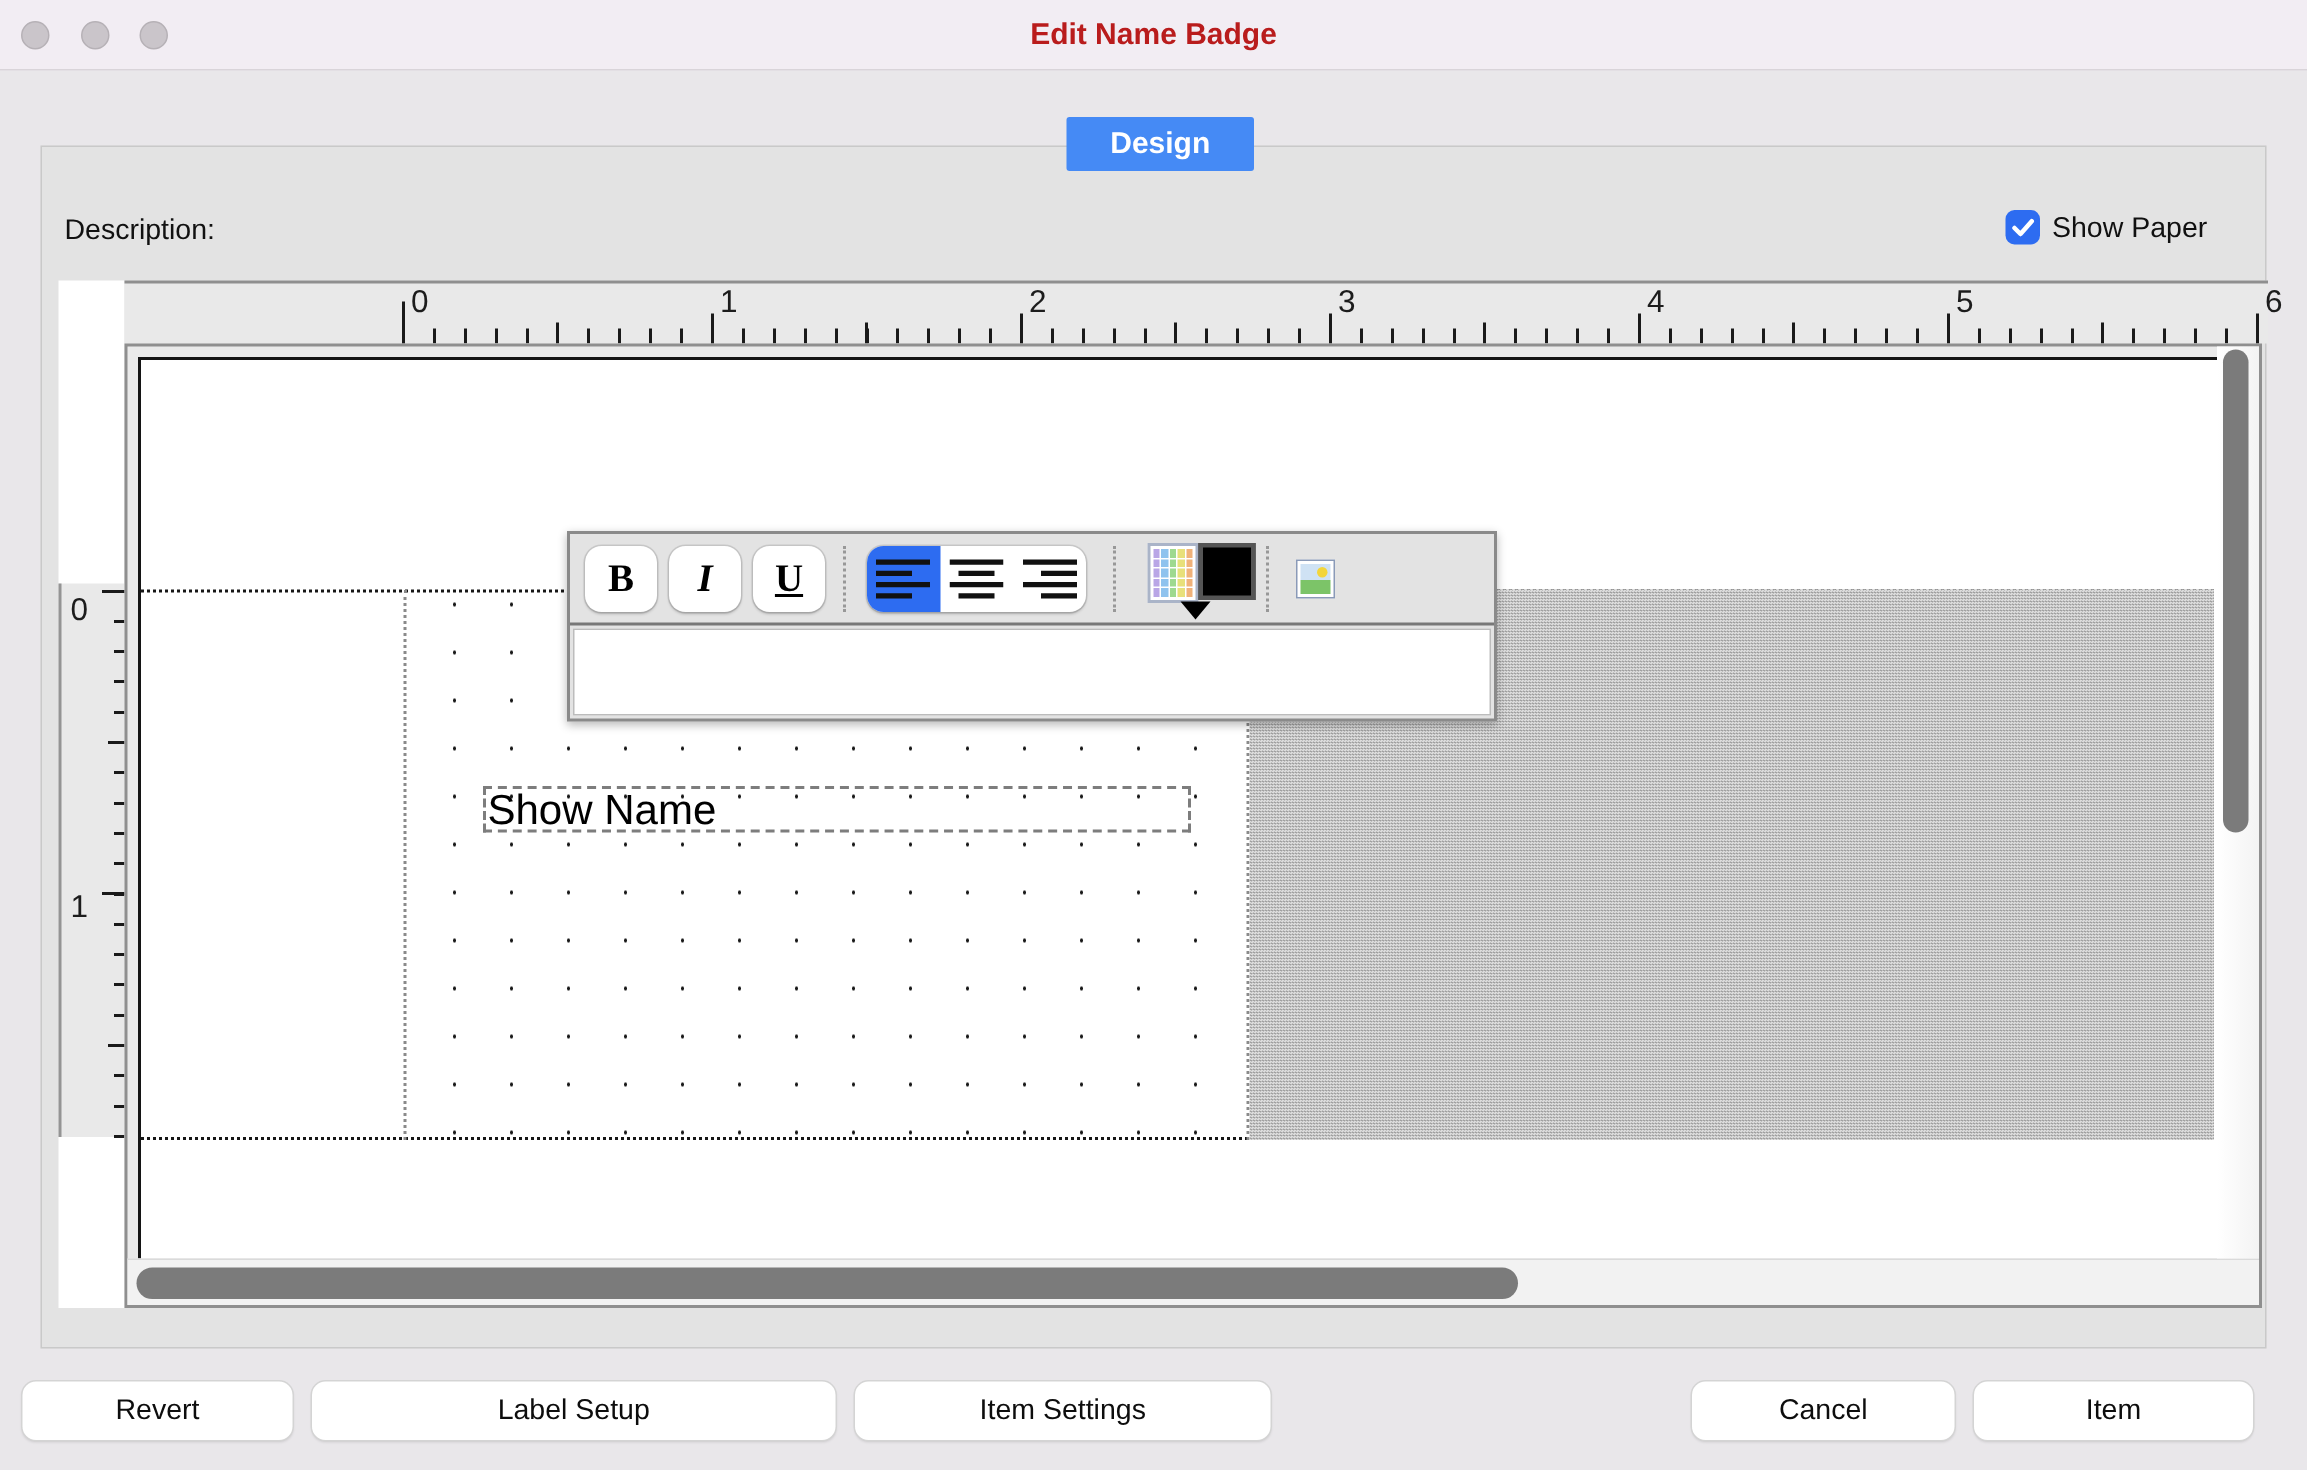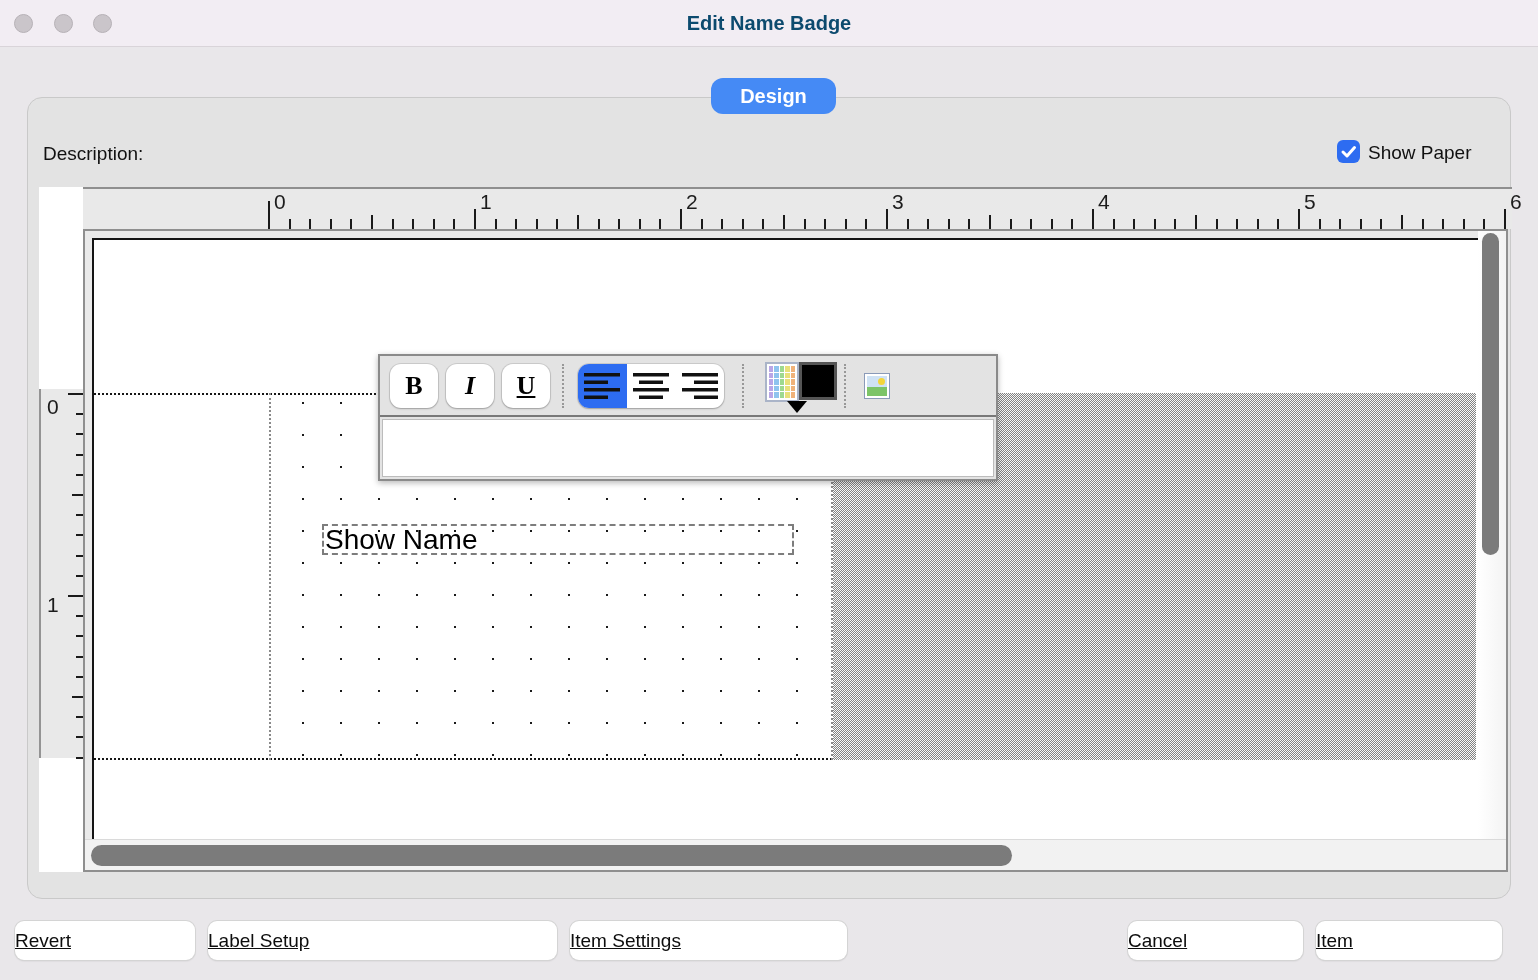--- a/index.html
+++ b/index.html
@@ -15,34 +15,34 @@
   
   .titlebar {
     position:absolute; left:0; top:0; width:1538px; height:47px;
     background:#f2edf3; border-bottom:1px solid #d9d4d9;
   }
   .tl { position:absolute; top:14px; width:19px; height:19px; border-radius:50%;
         background:#cac5ca; border:1px solid #b6b1b6; }
   .tl.close{ left:14px; } .tl.min{ left:54px; } .tl.zoom{ left:93px; }
   .win-title {
     position:absolute; left:0; right:0; top:0; height:47px;
-    text-align:center; line-height:47px; font-size:20px; font-weight:bold; color:#0c4a6e;
+    text-align:center; line-height:47px; font-size:20px; font-weight:bold; color:#b91c1c;
   }
 
   
   .design-tab {
     position:absolute; left:711px; top:78px; width:125px; height:36px;
-    border-radius:12px; color:#fff; font-size:20px; font-weight:600;
+    border-radius:2px; color:#fff; font-size:20px; font-weight:600;
     text-align:center; line-height:36px; z-index:6;
   }
 
   
   .panel {
     position:absolute; left:27px; top:97px; width:1484px; height:802px;
-    background:#e3e3e3; border:1px solid #c9c9c9; border-radius:15px;
+    background:#e3e3e3; border:1px solid #c9c9c9; border-radius:0;
   }
   .desc-label { position:absolute; left:15px; top:45px; font-size:19px; }
   .desc-input {
     position:absolute; left:150px; top:39px; width:1145px; height:35px;
     background:#fff; border:1px solid #c4c4c4; font-size:19px;
     padding:0 8px; font-family:"Liberation Sans", sans-serif; color:#111;
   }
   .chk {
     position:absolute; left:1309px; top:42px; width:23px; height:23px;
     border-radius:6px;
@@ -184,21 +184,21 @@
     position:absolute; left:2px; top:63px; right:2px; bottom:2px;
     background:#fff; border:1px solid #bcbcbc;
   }
 
   
   .btm-btn {
     position:absolute; top:921px; height:39px; background:#fff;
     border-radius:9px; border:none; font-size:19px; color:#0d0d0d;
     font-family:"Liberation Sans", sans-serif;
     box-shadow:0 0 0 1px #d4d4d4, 0 1px 2px rgba(0,0,0,.14);
-    line-height:39px;text-decoration:underline;
+    text-align:center; line-height:39px;
   }
   .btn-revert { left:15px;  width:180px; }
   .btn-label  { left:208px; width:349px; }
   .btn-item   { left:570px; width:277px; }
   .btn-cancel { left:1128px; width:175px; }
   .btn-save   { left:1316px; width:186px; }
 </style>
 </head>
 <body>
 

